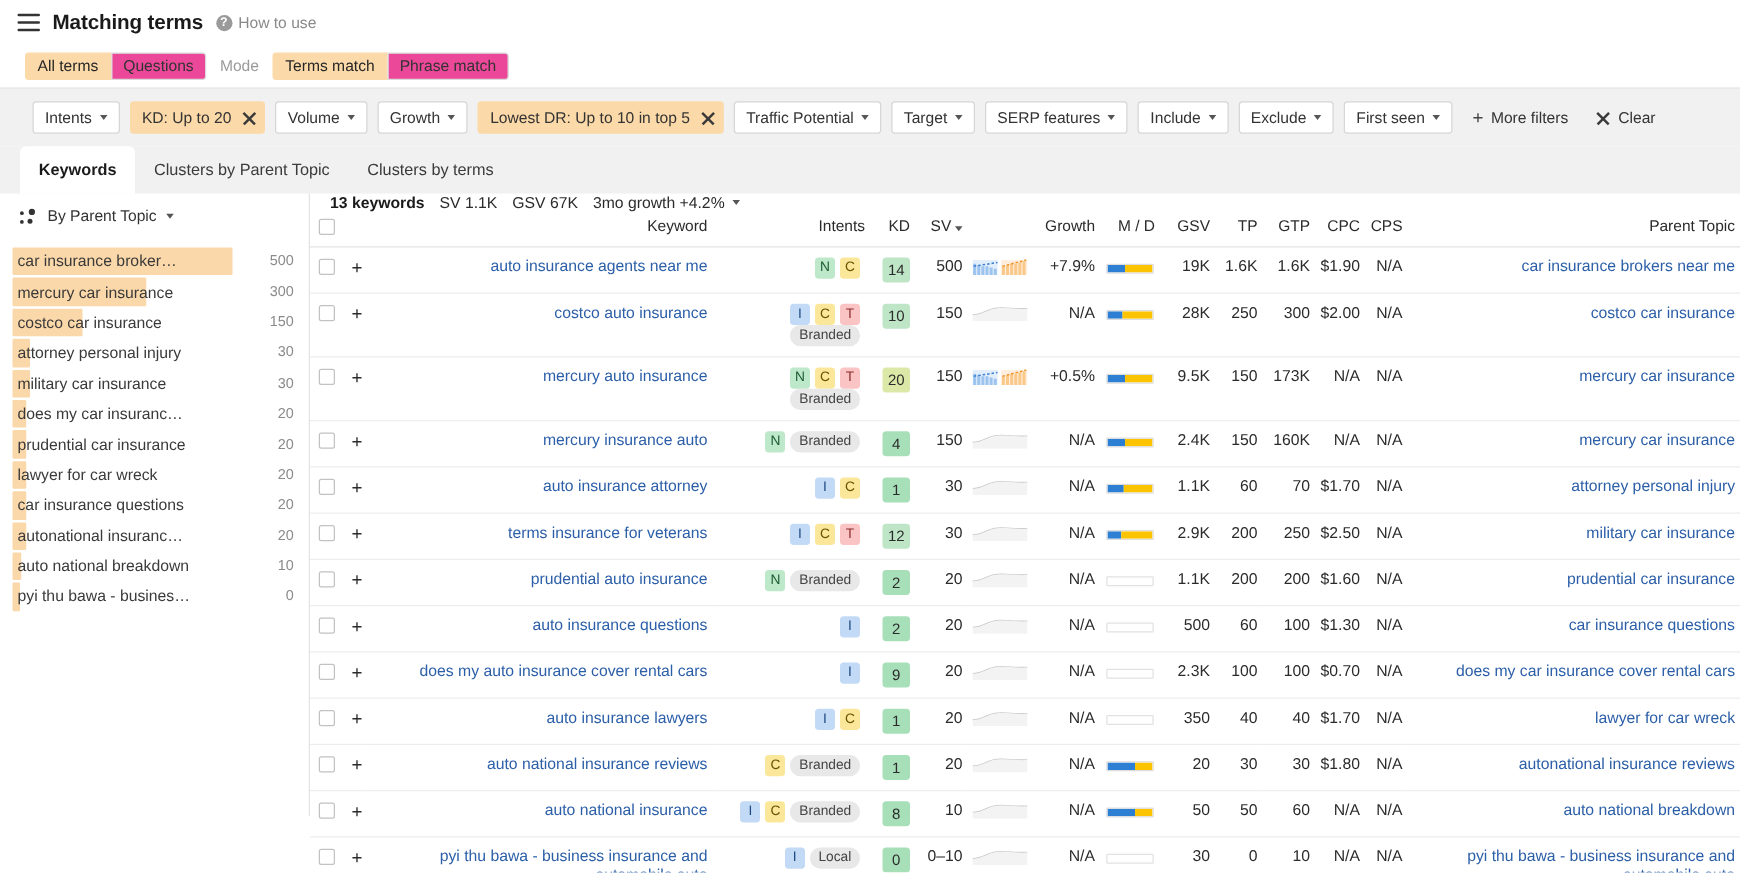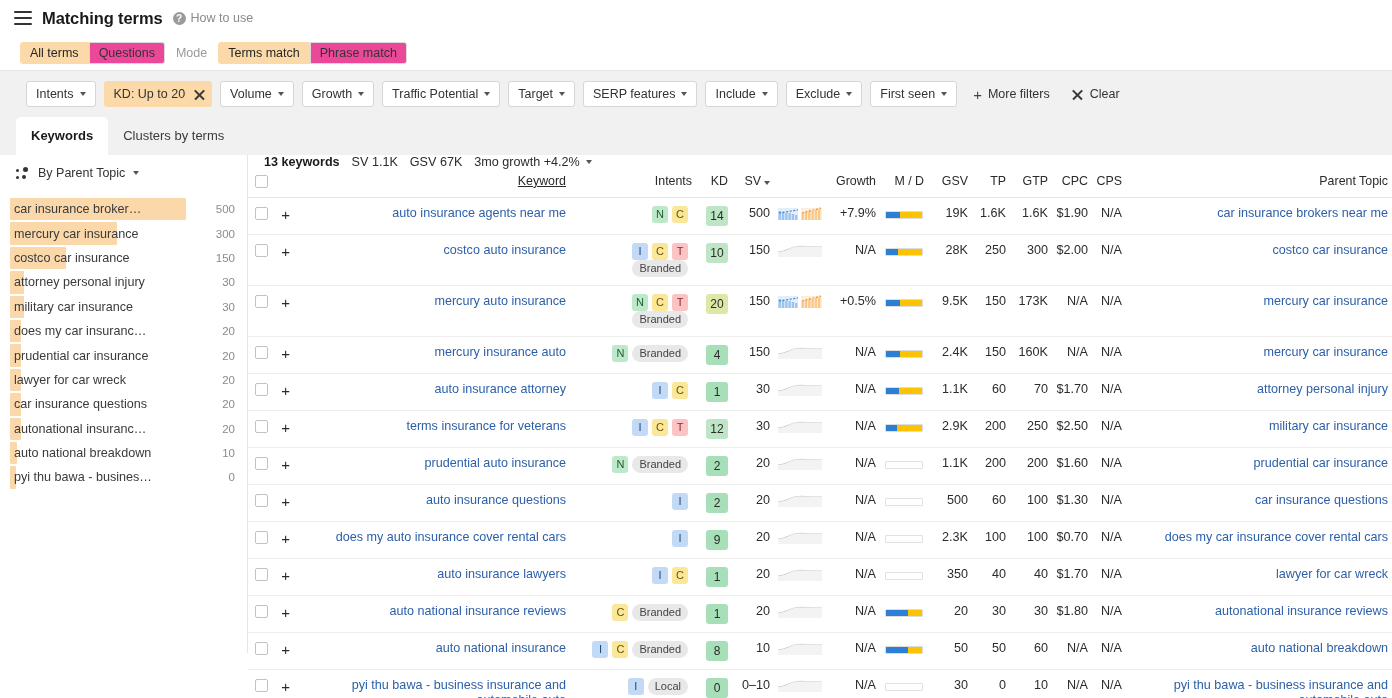--- a/index.html
+++ b/index.html
@@ -239,21 +239,21 @@
     color: #2b2b2b;
     font-size: 12.4px;
     padding: 4px 4px 9px 4px;
     border-bottom: 1px solid #e4e4e4;
     text-align: right;
     white-space: nowrap;
     vertical-align: bottom;
   }
   th.c-check { width: 24px; text-align: left; padding-left: 10px;}
   th.c-plus  { width: 22px; }
-  th.c-kw    { text-align: left; width: 276px; padding-left: 4px; text-decoration: underline; }
+  th.c-kw    { text-align: left; width: 276px; padding-left: 4px; }
   th.c-int   { text-align: left; width: 126px; }
   th.c-kd    { width: 36px; text-align: center; }
   th.c-sv    { width: 42px; }
   th.c-spark { width: 50px; }
   th.c-growth{ width: 56px; }
   th.c-md    { width: 48px; text-align: center; }
   th.c-gsv   { width: 44px; }
   th.c-tp    { width: 38px; }
   th.c-gtp   { width: 42px; }
   th.c-cpc   { width: 40px; }
@@ -384,20 +384,27 @@
         </span>
     </div>
     <div class="chip">
       <span>Volume</span>
       <span class="caret"></span>
     </div>
     <div class="chip">
       <span>Growth</span>
       <span class="caret"></span>
     </div>
+    <div class="chip filled">
+      <span>Lowest DR: Up to 10 in top 5</span>
+      <span class="x-mark">
+          <i></i>
+          <i></i>
+        </span>
+    </div>
     <div class="chip">
       <span>Traffic Potential</span>
       <span class="caret"></span>
     </div>
     <div class="chip">
       <span>Target</span>
       <span class="caret"></span>
     </div>
     <div class="chip">
       <span>SERP features</span>
@@ -424,20 +431,21 @@
           <i></i>
           <i></i>
         </span>
       <span>Clear</span>
     </div>
   </div>
 </div>
 
 <div class="tabsrow">
   <div class="tab active">Keywords</div>
+  <div class="tab">Clusters by Parent Topic</div>
   <div class="tab">Clusters by terms</div>
 </div>
 
 <div class="body">
 
   <div class="sidebar">
     <div class="sb-head">
       <span class="dots-icon">
           <b></b>
           <b></b>

